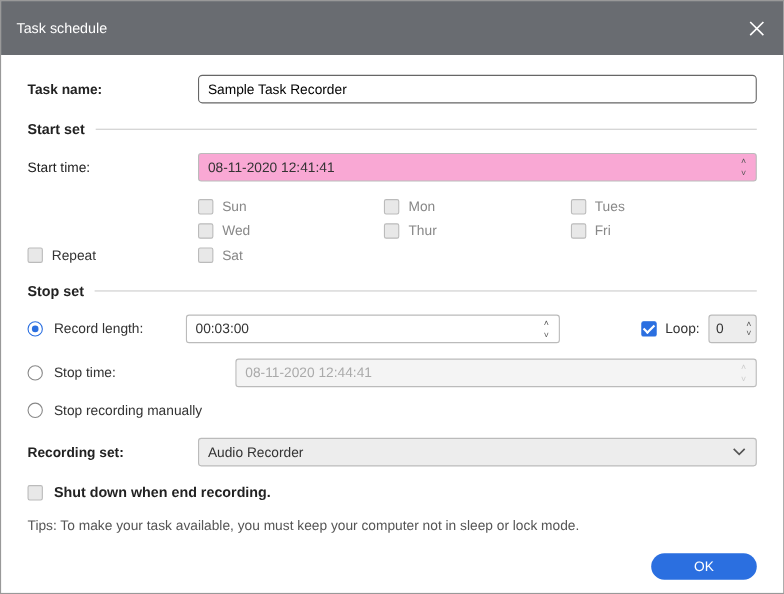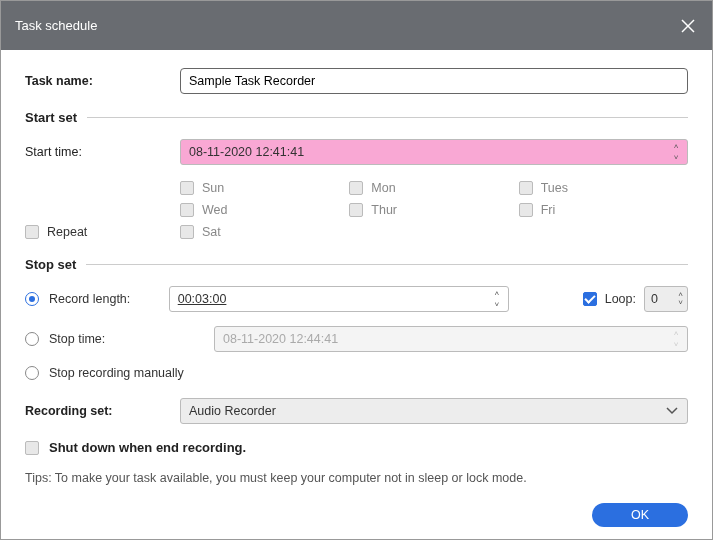--- a/index.html
+++ b/index.html
@@ -320,21 +320,21 @@
     <div class="section-header" style="margin-top:18px;">
       <span class="section-title">Stop set</span>
       <span class="divider"></span>
     </div>
 
     <div class="radio-row">
       <div class="radio-left">
         <span class="fake-radio selected"></span>
         <span>Record length:</span>
       </div>
-      <div class="spinner-field white" style="flex:0 0 340px;text-decoration:underline;">
+      <div class="spinner-field white" style="flex:0 0 340px;">
         <span>00:03:00</span>
         <div class="spinner-arrows">
           <span>˄</span>
           <span>˅</span>
         </div>
       </div>
       <div class="loop-group">
         <span class="fake-checkbox checked"></span>
         <span>Loop:</span>
         <div class="loop-spinner">

